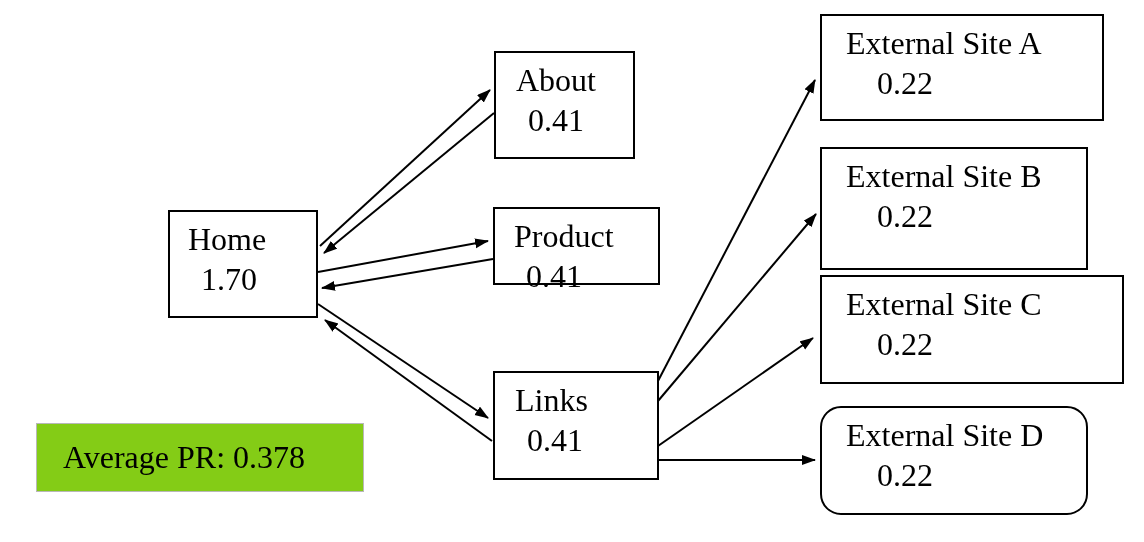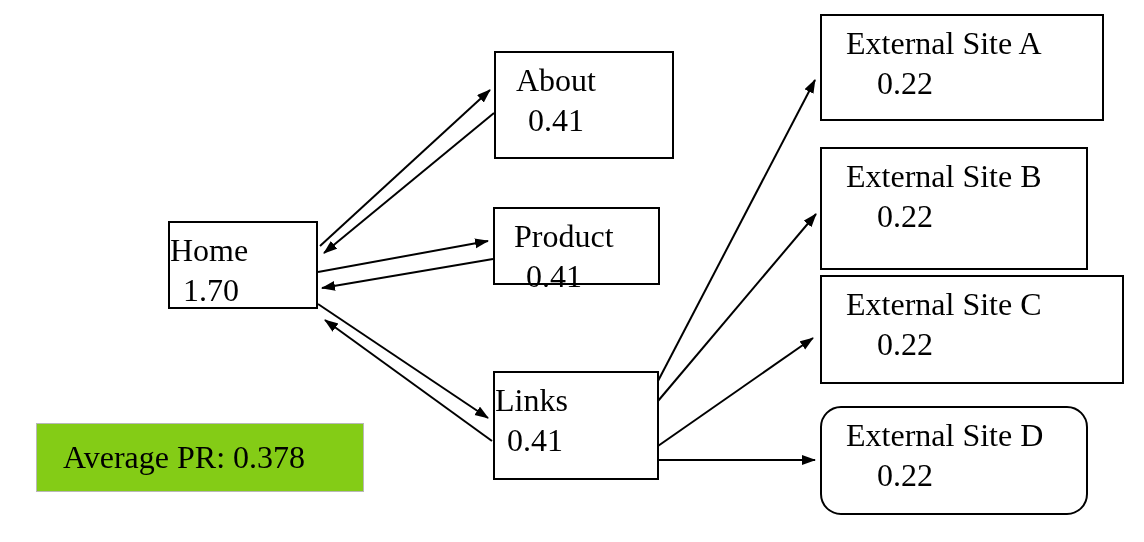--- a/index.html
+++ b/index.html
@@ -32,26 +32,26 @@
     background: #ffffff;
     font-size: 32px;
     line-height: 40px;
     padding-top: 7px;
   }
   .node .label, .node .value {
     display: block;
     white-space: nowrap;
   }
   
-  .node-home    { left: 168px; top: 221px; width: 150px; height: 88px; }
+  .node-home    { left: 168px; top: 210px; width: 150px; height: 108px; padding-left: 18px; }
   .node-home .value { text-indent: 13px; }
   
-  .node-about   { left: 494px; top:  51px; width: 180px; height: 108px; padding-left: 20px; }
+  .node-about   { left: 494px; top:  51px; width: 141px; height: 108px; padding-left: 20px; }
   .node-product { left: 493px; top: 207px; width: 167px; height: 78px; padding-left: 19px; }
-  .node-links   { left: 493px; top: 371px; width: 166px; height: 109px; }
+  .node-links   { left: 493px; top: 371px; width: 166px; height: 109px; padding-left: 20px; }
   .node-about .value, .node-product .value, .node-links .value { text-indent: 12px; }
   
   .node-ext-a   { left: 820px; top:  14px; width: 284px; height: 107px; padding-left: 24px; }
   .node-ext-b   { left: 820px; top: 147px; width: 268px; height: 123px; padding-left: 24px; }
   .node-ext-c   { left: 820px; top: 275px; width: 304px; height: 109px; padding-left: 24px; }
   .node-ext-d   { left: 820px; top: 406px; width: 268px; height: 109px; padding-left: 24px; border-radius: 21px; }
   .node-ext-a .value, .node-ext-b .value, .node-ext-c .value, .node-ext-d .value { text-indent: 31px; }
   
   .average-box {
     position: absolute;

